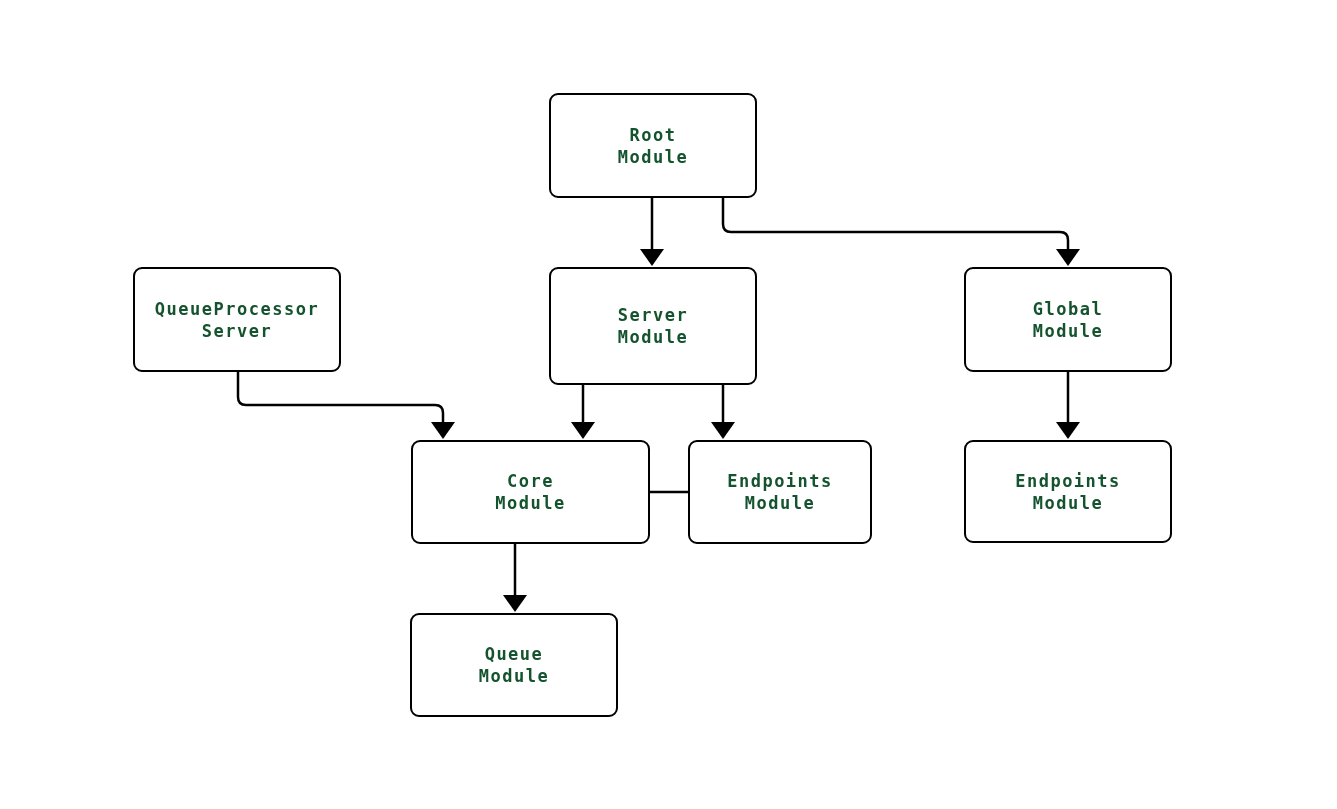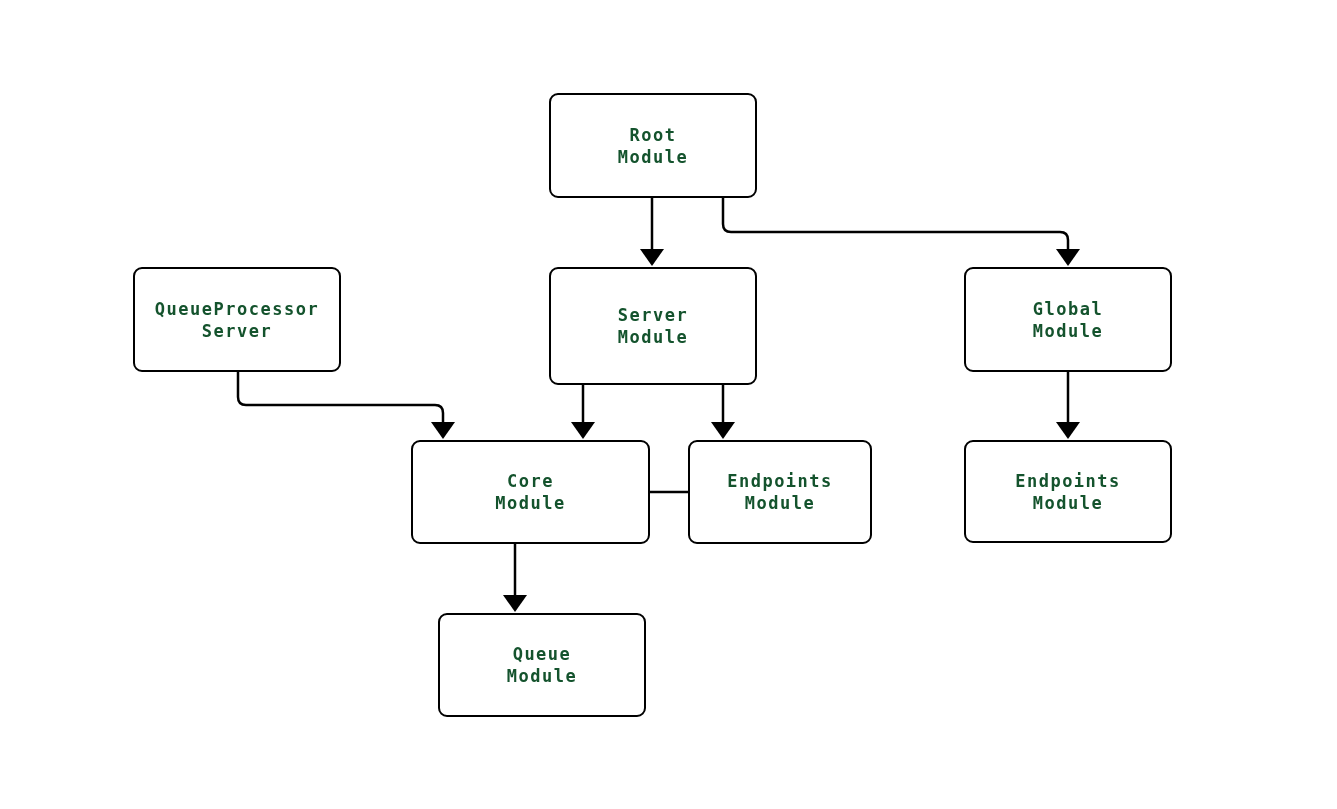--- a/index.html
+++ b/index.html
@@ -52,21 +52,21 @@
     line-height: 22px;
     white-space: pre-line;
   }
   .n-root          { left: 549px; top: 93px;  width: 208px; height: 105px; }
   .n-queueproc     { left: 133px; top: 267px; width: 208px; height: 105px; }
   .n-server        { left: 549px; top: 267px; width: 208px; height: 118px; }
   .n-global        { left: 964px; top: 267px; width: 208px; height: 105px; }
   .n-core          { left: 411px; top: 440px; width: 239px; height: 104px; }
   .n-endpoints     { left: 688px; top: 440px; width: 184px; height: 104px; }
   .n-repository    { left: 964px; top: 440px; width: 208px; height: 103px; }
-  .n-queue         { left: 410px; top: 613px; width: 208px; height: 104px; margin-left: 28px; }
+  .n-queue         { left: 410px; top: 613px; width: 208px; height: 104px; }
 </style>
 </head>
 <body>
 
 <div class="canvas">
 
   <svg class="edges" viewBox="0 0 1337 809" xmlns="http://www.w3.org/2000/svg">
 
     <g>
       <path class="edge-line" d="M652 197 V250"></path>

